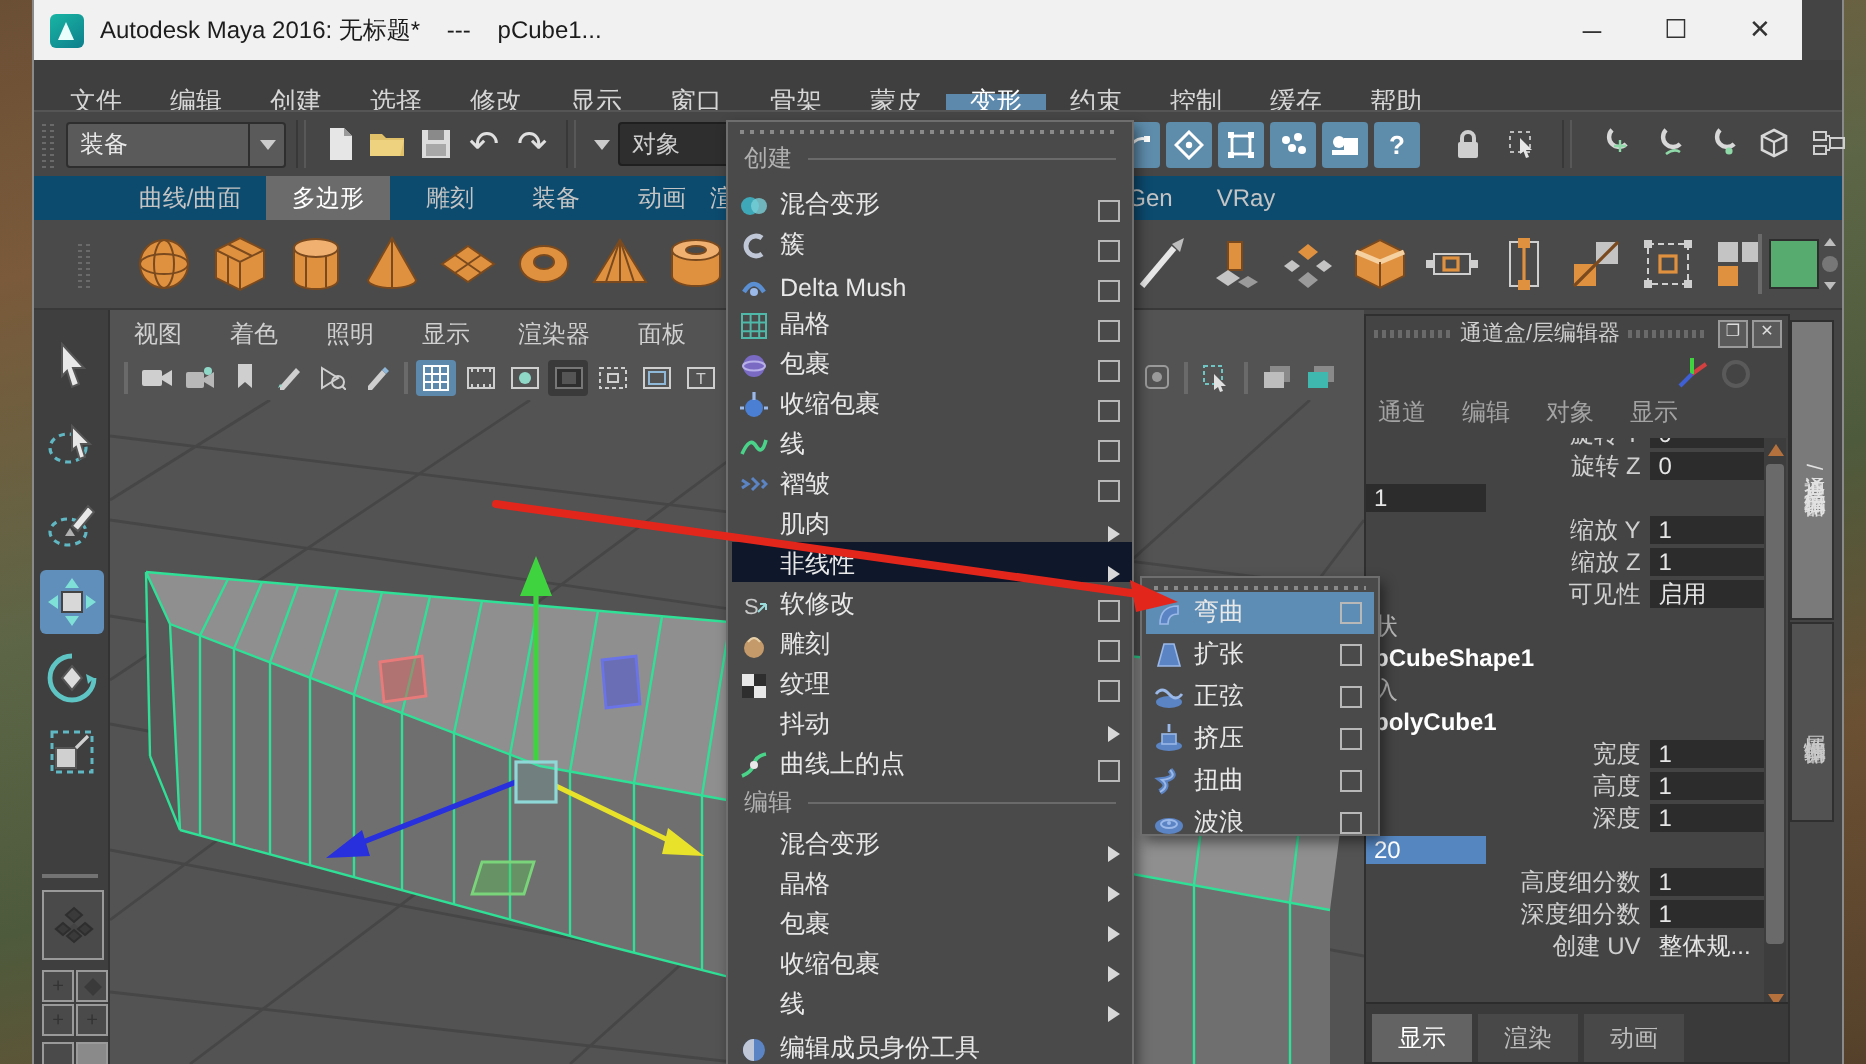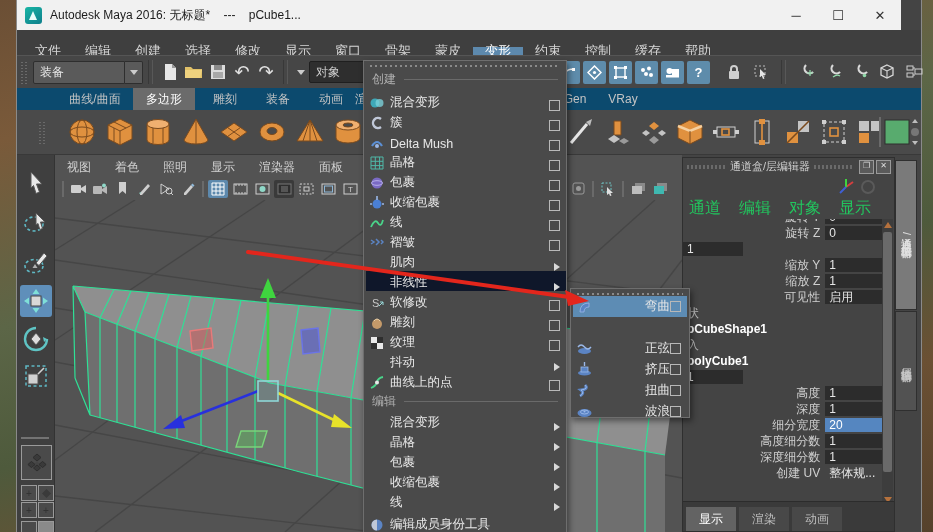--- a/index.html
+++ b/index.html
@@ -64,41 +64,41 @@
   .vpm-item{padding:0 12px;font-size:12px;color:#d0d0d0;display:flex;align-items:center;}
   .vpicons{position:absolute;left:4px;top:23px;height:21px;display:flex;align-items:center;}
   .vpi{width:20px;height:18px;margin:0 1px;display:flex;align-items:center;justify-content:center;border-radius:2px;}
   .vpi.on{background:#5d89ad;}
   .vpi.pressed{background:#3a3a3a;}
   .vpisep{width:2px;height:16px;background:#6a6a6a;margin:0 3px;}
 
   
   .menu-panel{background:#4a4a4a;border:1px solid #6e6e6e;box-shadow:2px 3px 6px rgba(0,0,0,.45);}
   #deformmenu{left:346px;top:60px;width:202px;height:472px;z-index:40;}
-  #submenu{left:553px;top:288px;width:118px;height:128px;z-index:45;text-align:right;}
+  #submenu{left:553px;top:288px;width:118px;height:128px;z-index:45;}
   .tearoff{height:5px;margin:2px 6px 0 6px;background:repeating-linear-gradient(90deg,#8a8a8a 0 2px,transparent 2px 5px);background-size:100% 2px;background-position:0 2px;background-repeat:no-repeat;}
   .msec{position:absolute;left:8px;right:8px;height:16px;display:flex;align-items:center;font-size:12px;color:#b0b0b0;}
   .msec .ln{flex:1;height:1px;background:#6a6a6a;margin-left:8px;}
   .mi{position:absolute;left:2px;right:0;height:20px;display:flex;align-items:flex-end;padding:0 6px 0 4px;box-sizing:border-box;}
   .mi.hl{background:#0f172a;}
   .mii{width:20px;height:16px;display:flex;align-items:center;justify-content:flex-start;}
   .mil{flex:1;font-size:12.5px;color:#e8e8e8;white-space:nowrap;}
   .obox{width:9px;height:9px;border:1px solid #b8b8b8;}
   .subarr{width:0;height:0;border-top:4px solid transparent;border-bottom:4px solid transparent;border-left:6px solid #d8d8d8;}
   .smi{position:absolute;left:2px;right:2px;height:21px;display:flex;align-items:center;padding:0 6px 0 4px;box-sizing:border-box;}
   .smi.hl{background:#5d8cb4;}
   .smi .mil{font-size:12.5px;}
 
   
   #cbox{left:665px;top:157px;width:213px;height:375px;background:#444;border:1px solid #2f2f2f;box-sizing:border-box;z-index:10;}
   .cb-title{position:absolute;left:0;top:0;width:100%;height:17px;display:flex;align-items:center;}
   .cb-title .dots{flex:1;height:4px;margin:0 4px;background:repeating-linear-gradient(90deg,#6a6a6a 0 2px,transparent 2px 4px);background-size:100% 2px;background-position:0 1px;background-repeat:repeat-y;}
   .cb-title .tt{font-size:11px;color:#cfcfcf;white-space:nowrap;}
   .cb-wbtn{width:13px;height:12px;border:1px solid #9a9a9a;background:#5a5a5a;color:#ddd;font-size:8px;line-height:10px;text-align:center;margin-left:2px;}
-  .cb-menu{position:absolute;left:6px;top:40px;display:flex;gap:18px;font-size:16px;color:#22c55e;font-family:Liberation Mono, monospace;}
+  .cb-menu{position:absolute;left:6px;top:40px;display:flex;gap:18px;font-size:12px;color:#a3a3a3;font-family:Liberation Mono, monospace;}
   .cb-rows{position:absolute;left:0;top:61px;width:202px;height:268px;overflow:hidden;}
   .cbr{height:16px;display:flex;align-items:center;font-size:12px;}
   .cbr .lbl{width:138px;text-align:right;color:#d0d0d0;padding-right:5px;white-space:nowrap;}
   .cbr .val{width:52px;height:14px;background:#2c2c2c;color:#e6e6e6;padding:0 4px;display:flex;align-items:center;}
   .cbr .val.sel{background:#5586c0;color:#fff;}
   .cbr.head{font-size:12px;color:#b8b8b8;padding-left:4px;margin-left:-12px;}
   .cbr.node{font-weight:bold;color:#fff;padding-left:4px;}
   .cb-scroll{position:absolute;right:1px;top:61px;width:11px;height:286px;background:#3d3d3d;}
   .cb-thumb{position:absolute;left:1px;top:13px;width:9px;height:240px;background:#6a6a6a;border-radius:2px;}
   .tri-up{width:0;height:0;border-left:4px solid transparent;border-right:4px solid transparent;border-bottom:6px solid #b5713d;margin:3px auto 0;}
@@ -712,32 +712,32 @@
       <div class="cbr node">
           <span>pCubeShape1</span>
         </div>
       <div class="cbr head">
           <span>输入</span>
         </div>
       <div class="cbr node">
           <span>polyCube1</span>
         </div>
       <div class="cbr">
+          <div class="lbl">宽度</div>
           <div class="val">1</div>
         </div>
       <div class="cbr">
           <div class="lbl">高度</div>
           <div class="val">1</div>
         </div>
       <div class="cbr">
           <div class="lbl">深度</div>
           <div class="val">1</div>
         </div>
       <div class="cbr">
-          <div class="lbl">细分宽度</div>
           <div class="val sel">20</div>
         </div>
       <div class="cbr">
           <div class="lbl">高度细分数</div>
           <div class="val">1</div>
         </div>
       <div class="cbr">
           <div class="lbl">深度细分数</div>
           <div class="val">1</div>
         </div>
@@ -944,20 +944,29 @@
     <div class="tearoff"></div>
     <div class="smi hl" style="top:7px">
       <span class="mii">
           <svg width="15" height="15">
             <path d="M3 13 Q3 4 12 4 L12 8 Q7 8 7 13 Z" fill="#5b84c4" stroke="#9ab8e8" stroke-width="0.8"></path>
           </svg>
         </span>
       <span class="mil">弯曲</span>
         <span class="obox"></span>
       </div>
+    <div class="smi" style="top:28px">
+      <span class="mii">
+          <svg width="15" height="15">
+            <path d="M5 2 h5 l3 11 h-11 z" fill="#5b84c4" stroke="#9ab8e8" stroke-width="0.8"></path>
+          </svg>
+        </span>
+      <span class="mil">扩张</span>
+        <span class="obox"></span>
+      </div>
     <div class="smi" style="top:70px">
       <span class="mii">
           <svg width="15" height="15">
             <ellipse cx="7.5" cy="11" rx="6.5" ry="2.5" fill="#5b84c4"></ellipse>
             <rect x="4" y="5" width="7" height="5" fill="#5b84c4" stroke="#9ab8e8" stroke-width="0.8"></rect>
             <path d="M7.5 0 v4" stroke="#9ab8e8" stroke-width="1.4"></path>
           </svg>
         </span>
       <span class="mil">挤压</span>
         <span class="obox"></span>

